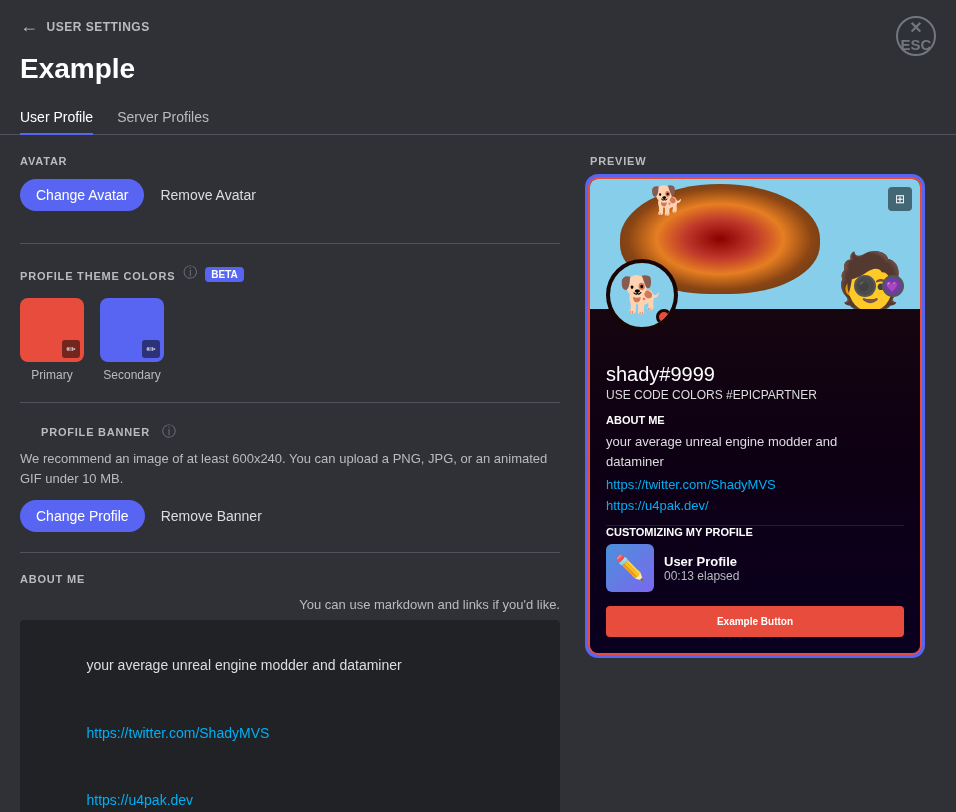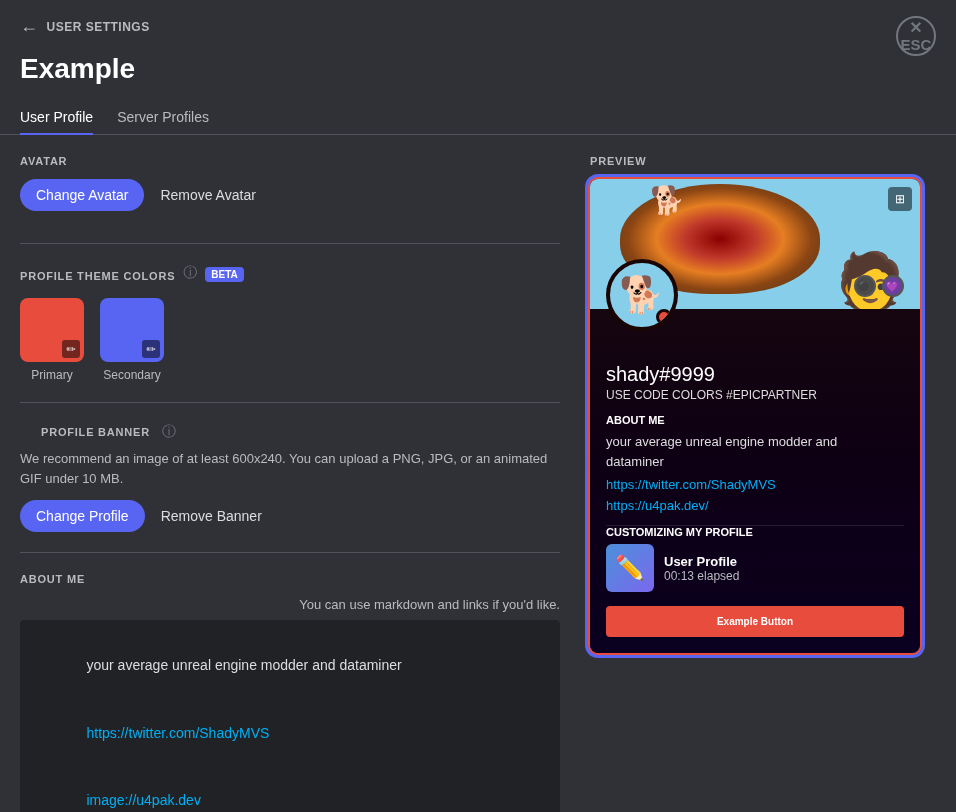--- a/index.html
+++ b/index.html
@@ -489,21 +489,21 @@
       <hr class="divider">
 
       <div class="about-me-section">
         <div class="section-label">ABOUT ME</div>
         <p class="about-me-desc">You can use markdown and links if you'd like.</p>
         <div style="border-radius:4px; overflow:hidden;">
           <div class="textarea-content-area">
             <div class="textarea-text">
               <span>your average unreal engine modder and dataminer</span><br><br>
               <span class="textarea-link">https://twitter.com/ShadyMVS</span><br><br>
-              <span class="textarea-link">image://u4pak.dev</span>
+              <span class="textarea-link">https://u4pak.dev</span>
             </div>
           </div>
 
         </div>
       </div>
 
     </div>
 
     <div class="right-panel">
       <div class="preview-label">PREVIEW</div>

